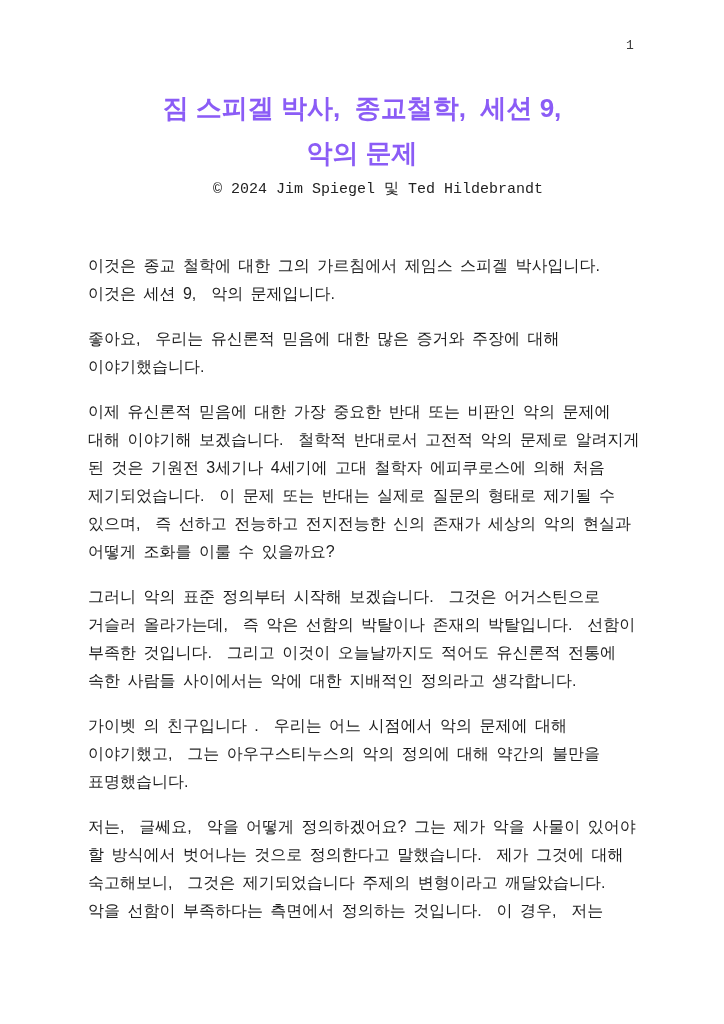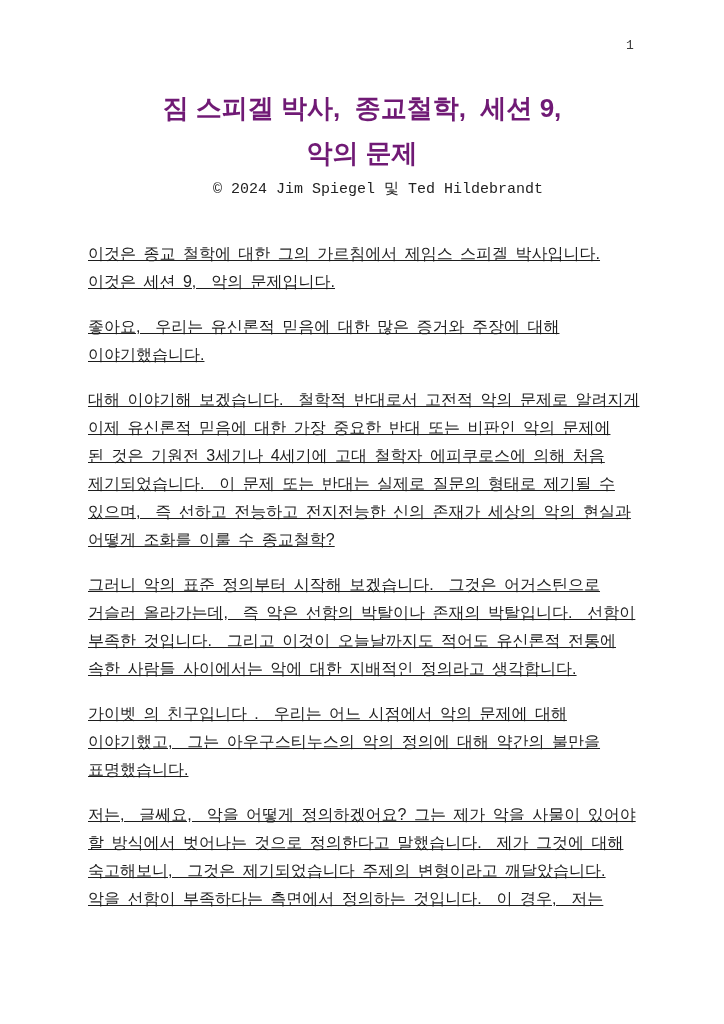--- a/index.html
+++ b/index.html
@@ -30,21 +30,21 @@
     left: 0;
     width: 100%;
     text-align: center;
   }
   .title {
     margin: 0;
     font-family: "Liberation Sans", sans-serif;
     font-weight: 700;
     font-size: 26px;
     line-height: 45px;
-    color: #701a75;
+    color: #8b5cf6;
   }
   .title-line {
     display: block;
     white-space: pre;
   }
   .byline {
     margin-top: 3px;
     font-family: "Liberation Mono", monospace;
     font-size: 15px;
     color: #222222;
@@ -55,23 +55,22 @@
     position: absolute;
     top: 236px;
     left: 88px;
     width: 610px;
     font-size: 16px;
     line-height: 28px;
     word-spacing: 3px;
     color: #1e1e1e;
   }
   .para {
-    margin: 4px 0 17px 0;
+    margin: 16px 0 17px 0;
     padding: 0;
-    text-decoration: underline;
   }
   .line {
     display: block;
     white-space: pre;
   }
 </style>
 </head>
 <body>
 
 <div class="page">
@@ -92,26 +91,26 @@
       <span class="line">이것은 종교 철학에 대한 그의 가르침에서 제임스 스피겔 박사입니다.</span>
       <span class="line">이것은 세션 9,  악의 문제입니다.</span>
     </p>
 
     <p class="para">
       <span class="line">좋아요,  우리는 유신론적 믿음에 대한 많은 증거와 주장에 대해</span>
       <span class="line">이야기했습니다.</span>
     </p>
 
     <p class="para">
+      <span class="line">이제 유신론적 믿음에 대한 가장 중요한 반대 또는 비판인 악의 문제에</span>
       <span class="line">대해 이야기해 보겠습니다.  철학적 반대로서 고전적 악의 문제로 알려지게</span>
-      <span class="line">이제 유신론적 믿음에 대한 가장 중요한 반대 또는 비판인 악의 문제에</span>
       <span class="line">된 것은 기원전 3세기나 4세기에 고대 철학자 에피쿠로스에 의해 처음</span>
       <span class="line">제기되었습니다.  이 문제 또는 반대는 실제로 질문의 형태로 제기될 수</span>
       <span class="line">있으며,  즉 선하고 전능하고 전지전능한 신의 존재가 세상의 악의 현실과</span>
-      <span class="line">어떻게 조화를 이룰 수 종교철학?</span>
+      <span class="line">어떻게 조화를 이룰 수 있을까요?</span>
     </p>
 
     <p class="para">
       <span class="line">그러니 악의 표준 정의부터 시작해 보겠습니다.  그것은 어거스틴으로</span>
       <span class="line">거슬러 올라가는데,  즉 악은 선함의 박탈이나 존재의 박탈입니다.  선함이</span>
       <span class="line">부족한 것입니다.  그리고 이것이 오늘날까지도 적어도 유신론적 전통에</span>
       <span class="line">속한 사람들 사이에서는 악에 대한 지배적인 정의라고 생각합니다.</span>
     </p>
 
     <p class="para">

